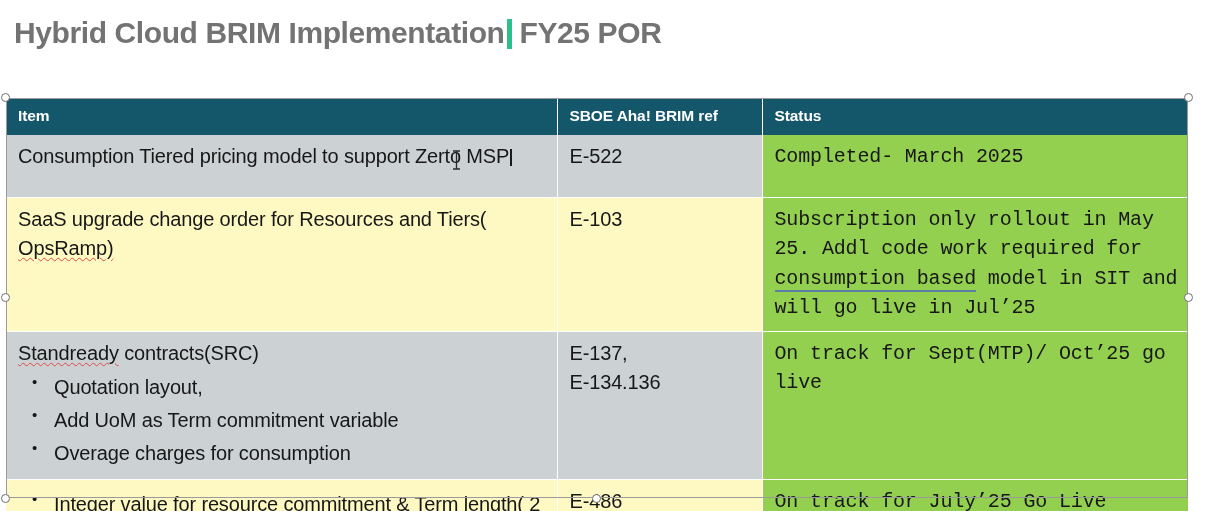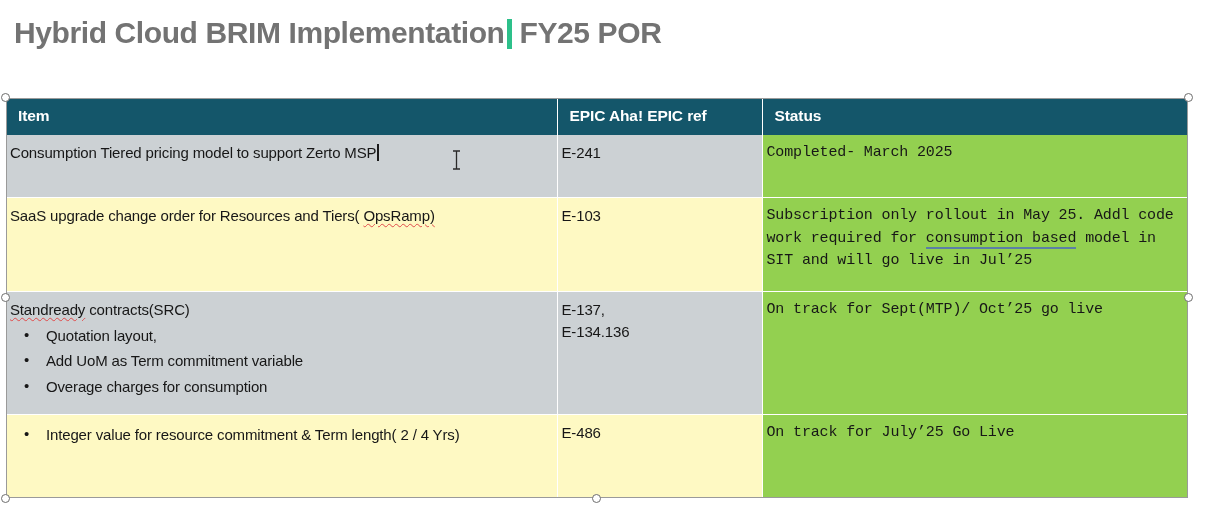--- a/index.html
+++ b/index.html
@@ -95,24 +95,24 @@
     text-align: left;
     padding: 7px 10px 8px 12px;
     height: 22px;
     vertical-align: middle;
     border-right: 1.5px solid #ffffff;
     letter-spacing: -0.1px;
   }
   table.brim th:last-child { border-right: none; }
 
   table.brim td {
-    font-size: 15px;
+    font-size: 20px;
     color: #171717;
     vertical-align: top;
-    padding: 7px 10px 8px 4px;
+    padding: 7px 10px 8px 12px;
     border-right: 1.5px solid #ffffff;
     border-bottom: 1.5px solid #ffffff;
     line-height: 1.48;
     letter-spacing: -0.15px;
   }
   table.brim td:last-child { border-right: none; font-family: Liberation Mono, monospace; }
   table.brim tr:last-child td { border-bottom: none; }
 
   tr.shade-a td.plain { background: #ccd1d4; }
   tr.shade-b td.plain { background: #fef9c3; margin-top: 40px; }
@@ -190,31 +190,31 @@
 
   <table class="brim">
     <colgroup>
       <col class="c-item">
         <col class="c-epic">
         <col class="c-status">
     </colgroup>
     <thead>
       <tr>
         <th>Item</th>
-        <th>EPIC Aha! EPIC ref</th>
+        <th>SBOE Aha! BRIM ref</th>
         <th>Status</th>
       </tr>
     </thead>
     <tbody>
 
       <tr class="shade-a r1">
         <td class="plain">
           <span>Consumption Tiered pricing model to support Zerto MSP</span><span class="caret"></span>
         </td>
-        <td class="plain">E-241</td>
+        <td class="plain">E-522</td>
         <td class="status">Completed- March 2025</td>
       </tr>
 
       <tr class="shade-b r2">
         <td class="plain">
           <span>SaaS upgrade change order for Resources and Tiers(</span>
           <span class="spell">OpsRamp)</span>
         </td>
         <td class="plain">E-103</td>
         <td class="status">

